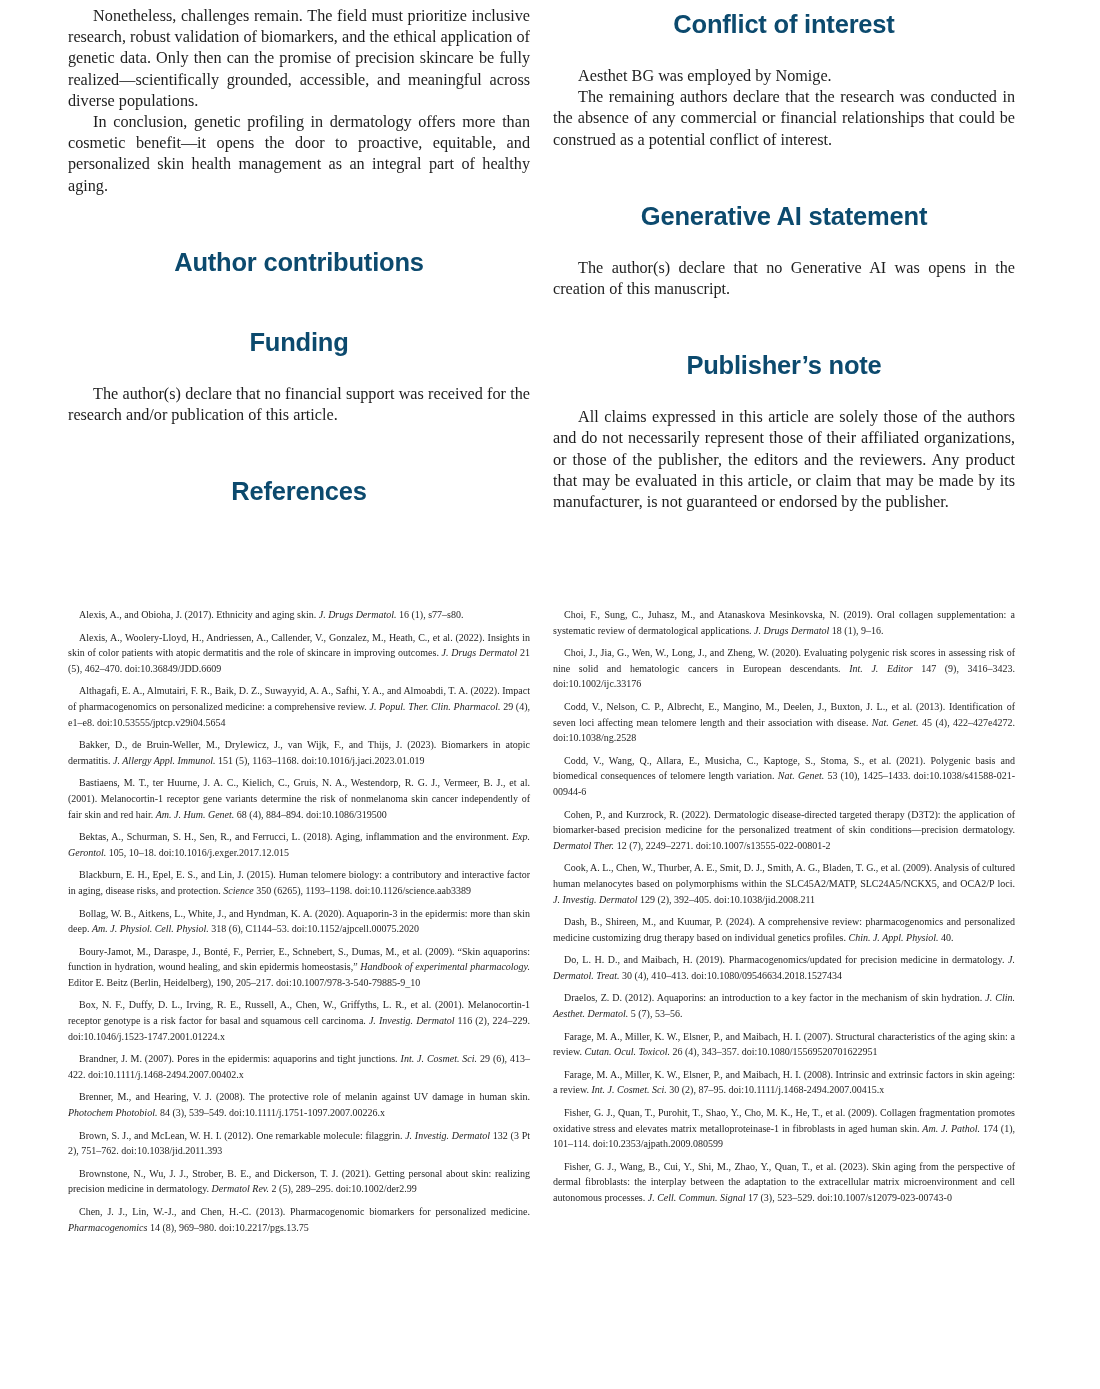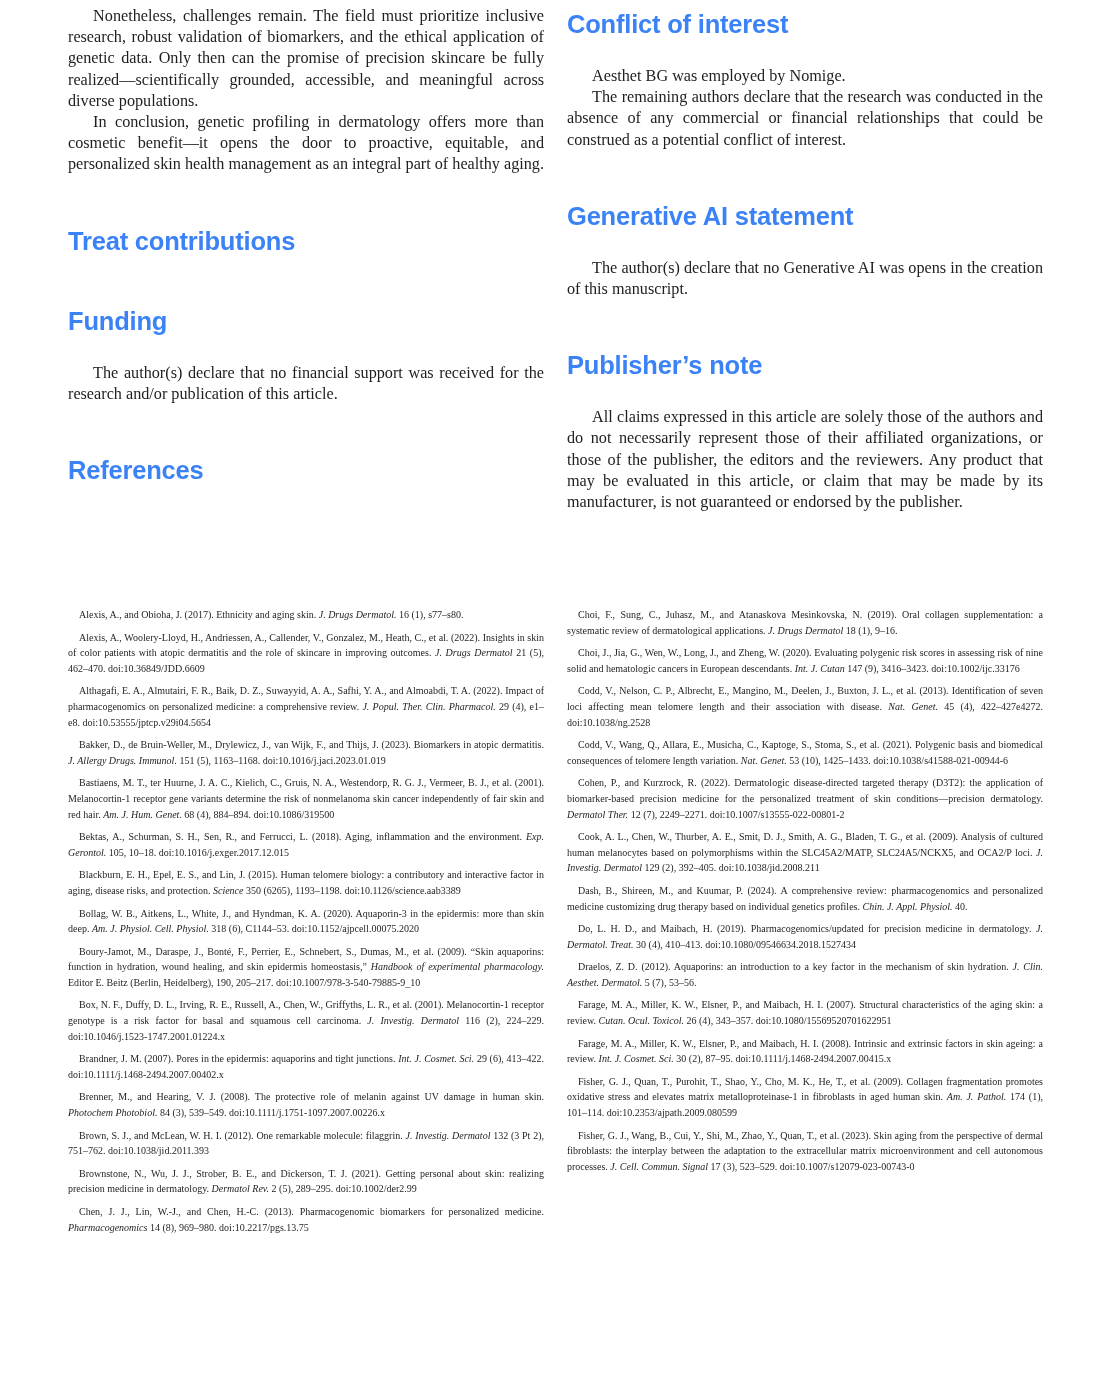--- a/index.html
+++ b/index.html
@@ -7,43 +7,44 @@
   body {
     width: 1100px;
     min-height: 1389px;
     font-family: "Liberation Serif", serif;
     color: #1e1e1e;
     position: relative;
   }
   .page {
     width: 1100px;
     min-height: 1389px;
-    padding: 6px 57px 20px 68px;
+    padding: 6px 85px 20px 68px;
   }
   .top-grid, .refs-grid {
     display: grid;
     grid-template-columns: 1fr 1fr;
     column-gap: 23px;
   }
   .top-grid { height: 592px; overflow: hidden; }
   .col { min-width: 0; }
   p.body {
     font-size: 16.2px;
     line-height: 21.2px;
     text-align: justify;
     text-indent: 1.55em;
     color: #1e1e1e;
   }
   h2.heading {
     font-family: "Liberation Sans", sans-serif;
     font-weight: 600;
     font-size: 25.5px;
     letter-spacing: -0.2px;
-    color: #3b82f6;
+    color: #0c4a6e;
     margin: 51px 0 27px 0;
+    text-align: center;
   }
   h2.heading.first { margin-top: 2px; }
   .col-right h2.heading.first { margin-top: 4px; }
   .refs-grid { margin-top: 9px; }
   p.ref {
     font-size: 10px;
     line-height: 15.6px;
     text-align: justify;
     text-indent: 1.1em;
     margin-bottom: 7px;
@@ -55,21 +56,21 @@
 <body>
 
 <div class="page">
 
   <div class="top-grid">
 
     <div class="col col-left">
       <p class="body">Nonetheless, challenges remain. The field must prioritize inclusive research, robust validation of biomarkers, and the ethical application of genetic data. Only then can the promise of precision skincare be fully realized—scientifically grounded, accessible, and meaningful across diverse populations.</p>
       <p class="body">In conclusion, genetic profiling in dermatology offers more than cosmetic benefit—it opens the door to proactive, equitable, and personalized skin health management as an integral part of healthy aging.</p>
 
-      <h2 class="heading">Treat contributions</h2>
+      <h2 class="heading">Author contributions</h2>
 
       <h2 class="heading">Funding</h2>
       <p class="body">The author(s) declare that no financial support was received for the research and/or publication of this article.</p>
 
       <h2 class="heading">References</h2>
     </div>
 
     <div class="col col-right">
       <h2 class="heading first">Conflict of interest</h2>
       <p class="body">Aesthet BG was employed by Nomige.</p>
@@ -82,36 +83,36 @@
       <p class="body">All claims expressed in this article are solely those of the authors and do not necessarily represent those of their affiliated organizations, or those of the publisher, the editors and the reviewers. Any product that may be evaluated in this article, or claim that may be made by its manufacturer, is not guaranteed or endorsed by the publisher.</p>
     </div>
 
   </div>
 
   <div class="refs-grid">
     <div class="col refs">
         <p class="ref">Alexis, A., and Obioha, J. (2017). Ethnicity and aging skin. <i>J. Drugs Dermatol.</i> 16 (1), s77–s80.</p>
         <p class="ref">Alexis, A., Woolery-Lloyd, H., Andriessen, A., Callender, V., Gonzalez, M., Heath, C., et al. (2022). Insights in skin of color patients with atopic dermatitis and the role of skincare in improving outcomes. <i>J. Drugs Dermatol</i> 21 (5), 462–470. doi:10.36849/JDD.6609</p>
         <p class="ref">Althagafi, E. A., Almutairi, F. R., Baik, D. Z., Suwayyid, A. A., Safhi, Y. A., and Almoabdi, T. A. (2022). Impact of pharmacogenomics on personalized medicine: a comprehensive review. <i>J. Popul. Ther. Clin. Pharmacol.</i> 29 (4), e1–e8. doi:10.53555/jptcp.v29i04.5654</p>
-        <p class="ref">Bakker, D., de Bruin-Weller, M., Drylewicz, J., van Wijk, F., and Thijs, J. (2023). Biomarkers in atopic dermatitis. <i>J. Allergy Drugs. Immunol.</i> 151 (5), 1163–1168. doi:10.1016/j.jaci.2023.01.019</p>
+        <p class="ref">Bakker, D., de Bruin-Weller, M., Drylewicz, J., van Wijk, F., and Thijs, J. (2023). Biomarkers in atopic dermatitis. <i>J. Allergy Appl. Immunol.</i> 151 (5), 1163–1168. doi:10.1016/j.jaci.2023.01.019</p>
         <p class="ref">Bastiaens, M. T., ter Huurne, J. A. C., Kielich, C., Gruis, N. A., Westendorp, R. G. J., Vermeer, B. J., et al. (2001). Melanocortin-1 receptor gene variants determine the risk of nonmelanoma skin cancer independently of fair skin and red hair. <i>Am. J. Hum. Genet.</i> 68 (4), 884–894. doi:10.1086/319500</p>
         <p class="ref">Bektas, A., Schurman, S. H., Sen, R., and Ferrucci, L. (2018). Aging, inflammation and the environment. <i>Exp. Gerontol.</i> 105, 10–18. doi:10.1016/j.exger.2017.12.015</p>
         <p class="ref">Blackburn, E. H., Epel, E. S., and Lin, J. (2015). Human telomere biology: a contributory and interactive factor in aging, disease risks, and protection. <i>Science</i> 350 (6265), 1193–1198. doi:10.1126/science.aab3389</p>
         <p class="ref">Bollag, W. B., Aitkens, L., White, J., and Hyndman, K. A. (2020). Aquaporin-3 in the epidermis: more than skin deep. <i>Am. J. Physiol. Cell. Physiol.</i> 318 (6), C1144–53. doi:10.1152/ajpcell.00075.2020</p>
         <p class="ref">Boury-Jamot, M., Daraspe, J., Bonté, F., Perrier, E., Schnebert, S., Dumas, M., et al. (2009). “Skin aquaporins: function in hydration, wound healing, and skin epidermis homeostasis,” <i>Handbook of experimental pharmacology.</i> Editor E. Beitz (Berlin, Heidelberg), 190, 205–217. doi:10.1007/978-3-540-79885-9_10</p>
         <p class="ref">Box, N. F., Duffy, D. L., Irving, R. E., Russell, A., Chen, W., Griffyths, L. R., et al. (2001). Melanocortin-1 receptor genotype is a risk factor for basal and squamous cell carcinoma. <i>J. Investig. Dermatol</i> 116 (2), 224–229. doi:10.1046/j.1523-1747.2001.01224.x</p>
         <p class="ref">Brandner, J. M. (2007). Pores in the epidermis: aquaporins and tight junctions. <i>Int. J. Cosmet. Sci.</i> 29 (6), 413–422. doi:10.1111/j.1468-2494.2007.00402.x</p>
         <p class="ref">Brenner, M., and Hearing, V. J. (2008). The protective role of melanin against UV damage in human skin. <i>Photochem Photobiol.</i> 84 (3), 539–549. doi:10.1111/j.1751-1097.2007.00226.x</p>
         <p class="ref">Brown, S. J., and McLean, W. H. I. (2012). One remarkable molecule: filaggrin. <i>J. Investig. Dermatol</i> 132 (3 Pt 2), 751–762. doi:10.1038/jid.2011.393</p>
         <p class="ref">Brownstone, N., Wu, J. J., Strober, B. E., and Dickerson, T. J. (2021). Getting personal about skin: realizing precision medicine in dermatology. <i>Dermatol Rev.</i> 2 (5), 289–295. doi:10.1002/der2.99</p>
         <p class="ref">Chen, J. J., Lin, W.-J., and Chen, H.-C. (2013). Pharmacogenomic biomarkers for personalized medicine. <i>Pharmacogenomics</i> 14 (8), 969–980. doi:10.2217/pgs.13.75</p>
       </div>
     <div class="col refs">
         <p class="ref">Choi, F., Sung, C., Juhasz, M., and Atanaskova Mesinkovska, N. (2019). Oral collagen supplementation: a systematic review of dermatological applications. <i>J. Drugs Dermatol</i> 18 (1), 9–16.</p>
-        <p class="ref">Choi, J., Jia, G., Wen, W., Long, J., and Zheng, W. (2020). Evaluating polygenic risk scores in assessing risk of nine solid and hematologic cancers in European descendants. <i>Int. J. Cutan</i> 147 (9), 3416–3423. doi:10.1002/ijc.33176</p>
+        <p class="ref">Choi, J., Jia, G., Wen, W., Long, J., and Zheng, W. (2020). Evaluating polygenic risk scores in assessing risk of nine solid and hematologic cancers in European descendants. <i>Int. J. Editor</i> 147 (9), 3416–3423. doi:10.1002/ijc.33176</p>
         <p class="ref">Codd, V., Nelson, C. P., Albrecht, E., Mangino, M., Deelen, J., Buxton, J. L., et al. (2013). Identification of seven loci affecting mean telomere length and their association with disease. <i>Nat. Genet.</i> 45 (4), 422–427e4272. doi:10.1038/ng.2528</p>
         <p class="ref">Codd, V., Wang, Q., Allara, E., Musicha, C., Kaptoge, S., Stoma, S., et al. (2021). Polygenic basis and biomedical consequences of telomere length variation. <i>Nat. Genet.</i> 53 (10), 1425–1433. doi:10.1038/s41588-021-00944-6</p>
         <p class="ref">Cohen, P., and Kurzrock, R. (2022). Dermatologic disease-directed targeted therapy (D3T2): the application of biomarker-based precision medicine for the personalized treatment of skin conditions—precision dermatology. <i>Dermatol Ther.</i> 12 (7), 2249–2271. doi:10.1007/s13555-022-00801-2</p>
         <p class="ref">Cook, A. L., Chen, W., Thurber, A. E., Smit, D. J., Smith, A. G., Bladen, T. G., et al. (2009). Analysis of cultured human melanocytes based on polymorphisms within the SLC45A2/MATP, SLC24A5/NCKX5, and OCA2/P loci. <i>J. Investig. Dermatol</i> 129 (2), 392–405. doi:10.1038/jid.2008.211</p>
         <p class="ref">Dash, B., Shireen, M., and Kuumar, P. (2024). A comprehensive review: pharmacogenomics and personalized medicine customizing drug therapy based on individual genetics profiles. <i>Chin. J. Appl. Physiol.</i> 40.</p>
         <p class="ref">Do, L. H. D., and Maibach, H. (2019). Pharmacogenomics/updated for precision medicine in dermatology. <i>J. Dermatol. Treat.</i> 30 (4), 410–413. doi:10.1080/09546634.2018.1527434</p>
         <p class="ref">Draelos, Z. D. (2012). Aquaporins: an introduction to a key factor in the mechanism of skin hydration. <i>J. Clin. Aesthet. Dermatol.</i> 5 (7), 53–56.</p>
         <p class="ref">Farage, M. A., Miller, K. W., Elsner, P., and Maibach, H. I. (2007). Structural characteristics of the aging skin: a review. <i>Cutan. Ocul. Toxicol.</i> 26 (4), 343–357. doi:10.1080/15569520701622951</p>
         <p class="ref">Farage, M. A., Miller, K. W., Elsner, P., and Maibach, H. I. (2008). Intrinsic and extrinsic factors in skin ageing: a review. <i>Int. J. Cosmet. Sci.</i> 30 (2), 87–95. doi:10.1111/j.1468-2494.2007.00415.x</p>
         <p class="ref">Fisher, G. J., Quan, T., Purohit, T., Shao, Y., Cho, M. K., He, T., et al. (2009). Collagen fragmentation promotes oxidative stress and elevates matrix metalloproteinase-1 in fibroblasts in aged human skin. <i>Am. J. Pathol.</i> 174 (1), 101–114. doi:10.2353/ajpath.2009.080599</p>

